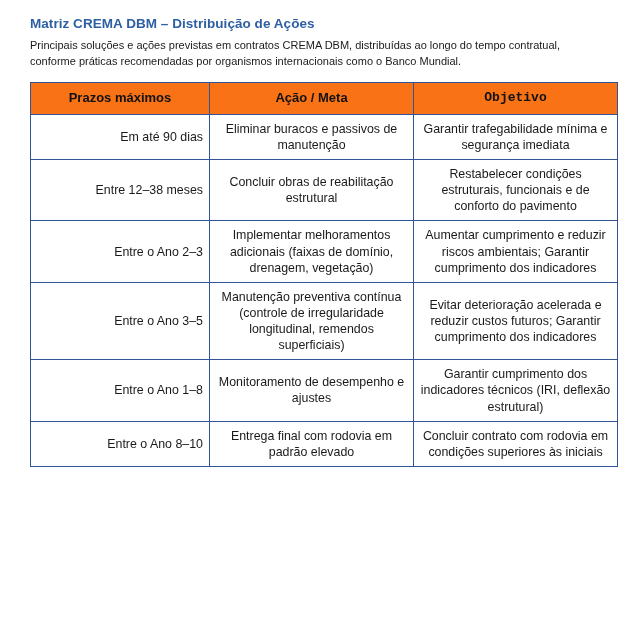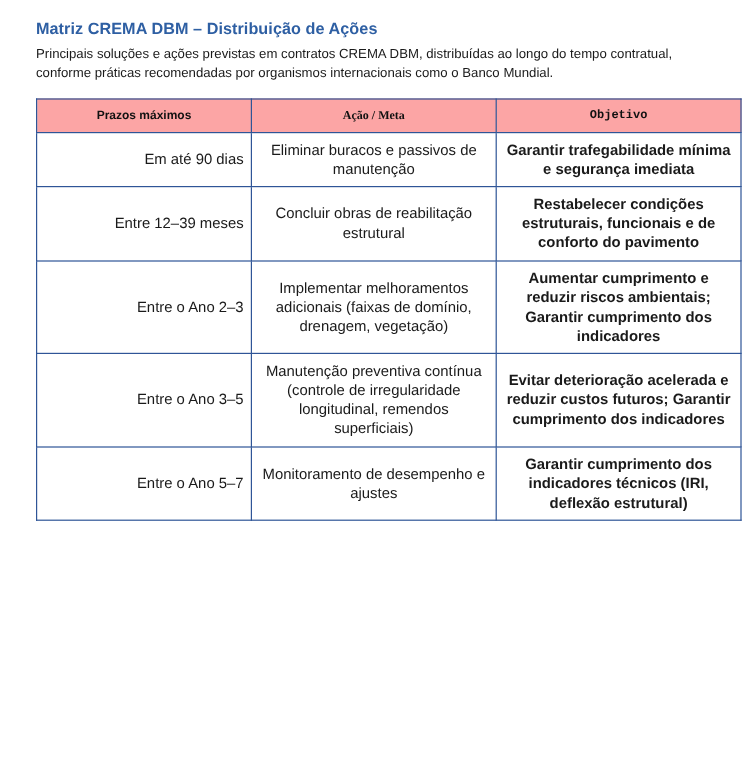--- a/index.html
+++ b/index.html
@@ -41,31 +41,31 @@
   }
   table.crema th,
   table.crema td {
     border: 1px solid #2f5597;
     text-align: center;
     vertical-align: middle;
     padding: 6px 6px;
     line-height: 1.3;
   }
   table.crema thead th {
-    background: #fca5a5;
+    background: #f97316;
     font-weight: bold;
-    font-size: 10px;
+    font-size: 13px;
     padding: 7px 4px;
     color: #111;
   }
   table.crema td.col-prazo { width: 170px; text-align: right; }
   table.crema td.col-acao  { width: 195px; margin-top: 29px; }
-  table.crema td.col-obj   { width: 195px; font-weight: bold; }
+  table.crema td.col-obj   { width: 195px; }
   th.col-prazo { width: 170px; }
-  th.col-acao  { width: 195px; font-family: Liberation Serif, serif; }
+  th.col-acao  { width: 195px; }
   th.col-obj   { width: 195px; font-family: Liberation Mono, monospace; }
 </style>
 </head>
 <body>
 
 <div class="page">
 
   <h1 class="doc-title">Matriz CREMA DBM – Distribuição de Ações</h1>
 
   <p class="doc-intro">Principais soluções e ações previstas em contratos CREMA DBM, distribuídas ao longo do tempo contratual, conforme práticas recomendadas por organismos internacionais como o Banco Mundial.</p>
@@ -78,35 +78,40 @@
         <th class="col-obj">Objetivo</th>
       </tr>
     </thead>
     <tbody>
       <tr>
         <td class="col-prazo">Em até 90 dias</td>
         <td class="col-acao">Eliminar buracos e passivos de manutenção</td>
         <td class="col-obj">Garantir trafegabilidade mínima e segurança imediata</td>
       </tr>
       <tr>
-        <td class="col-prazo">Entre 12–39 meses</td>
+        <td class="col-prazo">Entre 12–38 meses</td>
         <td class="col-acao">Concluir obras de reabilitação estrutural</td>
         <td class="col-obj">Restabelecer condições estruturais, funcionais e de conforto do pavimento</td>
       </tr>
       <tr>
         <td class="col-prazo">Entre o Ano 2–3</td>
         <td class="col-acao">Implementar melhoramentos adicionais (faixas de domínio, drenagem, vegetação)</td>
         <td class="col-obj">Aumentar cumprimento e reduzir riscos ambientais; Garantir cumprimento dos indicadores</td>
       </tr>
       <tr>
         <td class="col-prazo">Entre o Ano 3–5</td>
         <td class="col-acao">Manutenção preventiva contínua (controle de irregularidade longitudinal, remendos superficiais)</td>
         <td class="col-obj">Evitar deterioração acelerada e reduzir custos futuros; Garantir cumprimento dos indicadores</td>
       </tr>
       <tr>
-        <td class="col-prazo">Entre o Ano 5–7</td>
+        <td class="col-prazo">Entre o Ano 1–8</td>
         <td class="col-acao">Monitoramento de desempenho e ajustes</td>
         <td class="col-obj">Garantir cumprimento dos indicadores técnicos (IRI, deflexão estrutural)</td>
+      </tr>
+      <tr>
+        <td class="col-prazo">Entre o Ano 8–10</td>
+        <td class="col-acao">Entrega final com rodovia em padrão elevado</td>
+        <td class="col-obj">Concluir contrato com rodovia em condições superiores às iniciais</td>
       </tr>
     </tbody>
   </table>
 
 </div>
 
 </body></html>

